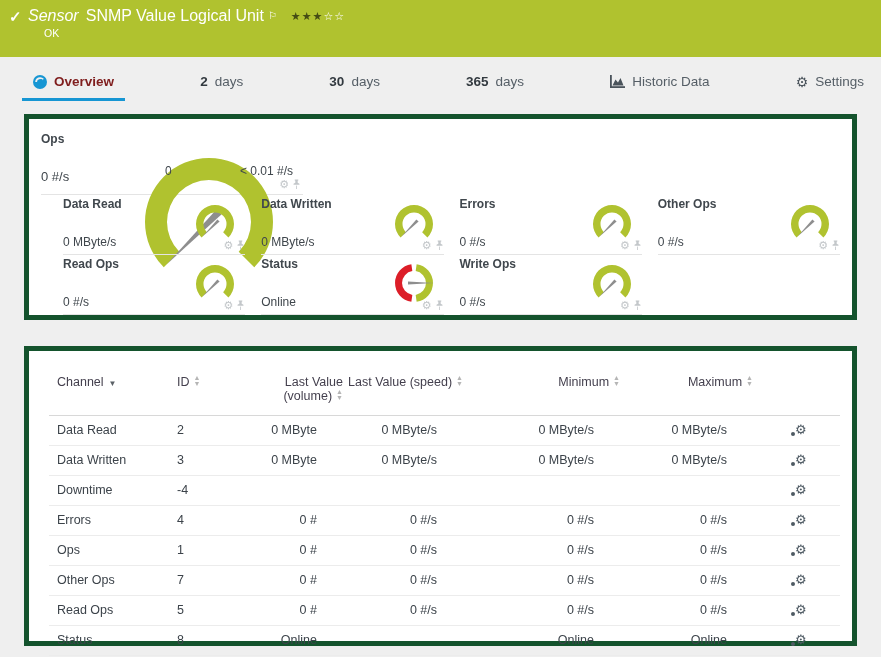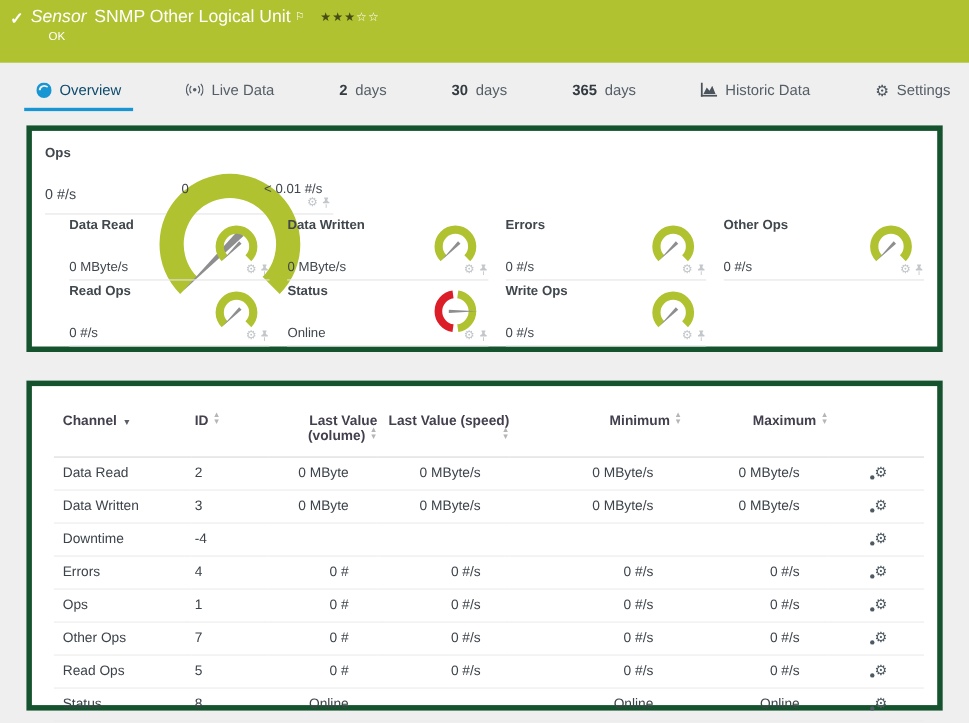--- a/index.html
+++ b/index.html
@@ -27,21 +27,21 @@
   
   .tabs {
     display:flex; align-items:stretch; justify-content:space-between;
     height:36px; margin:8px 6px 0 22px;
   }
   .tab {
     display:flex; align-items:center; gap:7px; padding:0 11px;
     font-size:13.5px; color:#555e66; border-bottom:3px solid transparent;
     cursor:pointer; white-space:nowrap;
   }
-  .tab.active { border-bottom-color:#1796d3; color:#0c4a6e; font-weight:normal; }
+  .tab.active { border-bottom-color:#1796d3; color:#7f1d1d; font-weight:bold; }
   .tab .num { font-weight:bold; color:#333a40; }
   .tab svg { flex:0 0 auto; }
   .gearglyph { font-size:14px; color:#4a535b; line-height:14px; }
   
   .panel { background:#fff; border:5px solid #14532d; margin:0 24px;flex-direction:column; }
   .panel-gauges {
     margin-top:13px; height:206px; display:flex; padding:12px 12px 0 12px;
   }
   .main-cell { width:262px; height:185px; position:relative; border-bottom:1px solid #e4e4e4; }
   .glabel { font-size:12px; font-weight:bold; color:#40474d; }
@@ -60,21 +60,21 @@
   .gcell .glabel { position:absolute; left:0; top:2px; }
   .gcell .sm-svg { position:absolute; right:6px; top:4px; }
   .gvalue { position:absolute; left:0; bottom:5px; font-size:12px; color:#3f464c; }
   .gcell .gicons { right:0; bottom:3px; }
   .needle { fill:#8e8e8e; }
   .arc-ok { fill:#b0c22f; }
   .arc-err { fill:#dc1e28; }
   
   .panel-table { margin-top:26px; height:300px; padding:14px 20px 0; }
   table { width:100%; border-collapse:collapse; font-size:12.5px; color:#3c434a; table-layout:fixed; }
-  th { font-weight:bold; color:#433f4d; vertical-align:top; padding:10px 0 12px; cursor:pointer; }
+  th { font-weight:normal; color:#433f4d; vertical-align:top; padding:10px 0 12px; cursor:pointer; }
   thead tr { border-bottom:1px solid #d8d8d8; }
   tbody tr { border-bottom:1px solid #ececec; }
   td { padding:7px 0 8px; }
   .c-channel { text-align:left; padding-left:8px; width:125px; }
   .c-id { text-align:left; padding-left:3px; width:70px; }
   .c-vol { width:99px; }
   .c-speed { width:120px; }
   .c-min { width:157px; }
   .c-max { width:133px; }
   .c-gear { width:87px; text-align:left; padding-left:42px; }
@@ -91,44 +91,34 @@
   }
   .pin-svg { display:block; }
 </style>
 </head>
 <body>
 
 <div class="hdr">
   <span class="hdr-check">✓</span>
   <div class="hdr-line">
     <span class="hdr-kind">Sensor</span>
-    <span class="hdr-title">SNMP Other Logical Unit</span>
+    <span class="hdr-title">SNMP Value Logical Unit</span>
     <span class="hdr-flag">⚐</span>
     <span class="hdr-stars"><span class="sf">★★★</span><span class="se">☆☆</span></span>
   </div>
   <div class="hdr-ok">OK</div>
 </div>
 
 <div class="tabs">
   <div class="tab active">
     <svg width="14" height="14" viewBox="0 0 14 14">
       <path d="M7 0 A7 7 0 0 1 7 14 A7 7 0 0 1 7 0 Z M7 2.2 A4.8 4.8 0 0 0 2.2 7 L4 7 A3 3 0 0 1 9.4 5.2 L10.8 3.7 A4.8 4.8 0 0 0 7 2.2 Z" fill="#1796d3"></path>
       <rect x="6.2" y="3.4" width="1.6" height="4" rx="0.8" transform="rotate(40 7 7)" fill="#1796d3"></rect>
     </svg>
     <span>Overview</span>
-  </div>
-  <div class="tab">
-    <svg width="16" height="13" viewBox="0 0 16 13" fill="none" stroke="#555e66" stroke-width="1.2">
-      <circle cx="8" cy="6.5" r="1.6" fill="#555e66" stroke="none"></circle>
-      <path d="M4.8 3.2 A5 5 0 0 0 4.8 9.8"></path>
-      <path d="M2.4 1.2 A8 8 0 0 0 2.4 11.8"></path>
-      <path d="M11.2 3.2 A5 5 0 0 1 11.2 9.8"></path>
-      <path d="M13.6 1.2 A8 8 0 0 1 13.6 11.8"></path>
-    </svg>
-    <span>Live Data</span>
   </div>
   <div class="tab">
     <span class="num">2</span>
     <span>days</span>
   </div>
   <div class="tab">
     <span class="num">30</span>
     <span>days</span>
   </div>
   <div class="tab">

